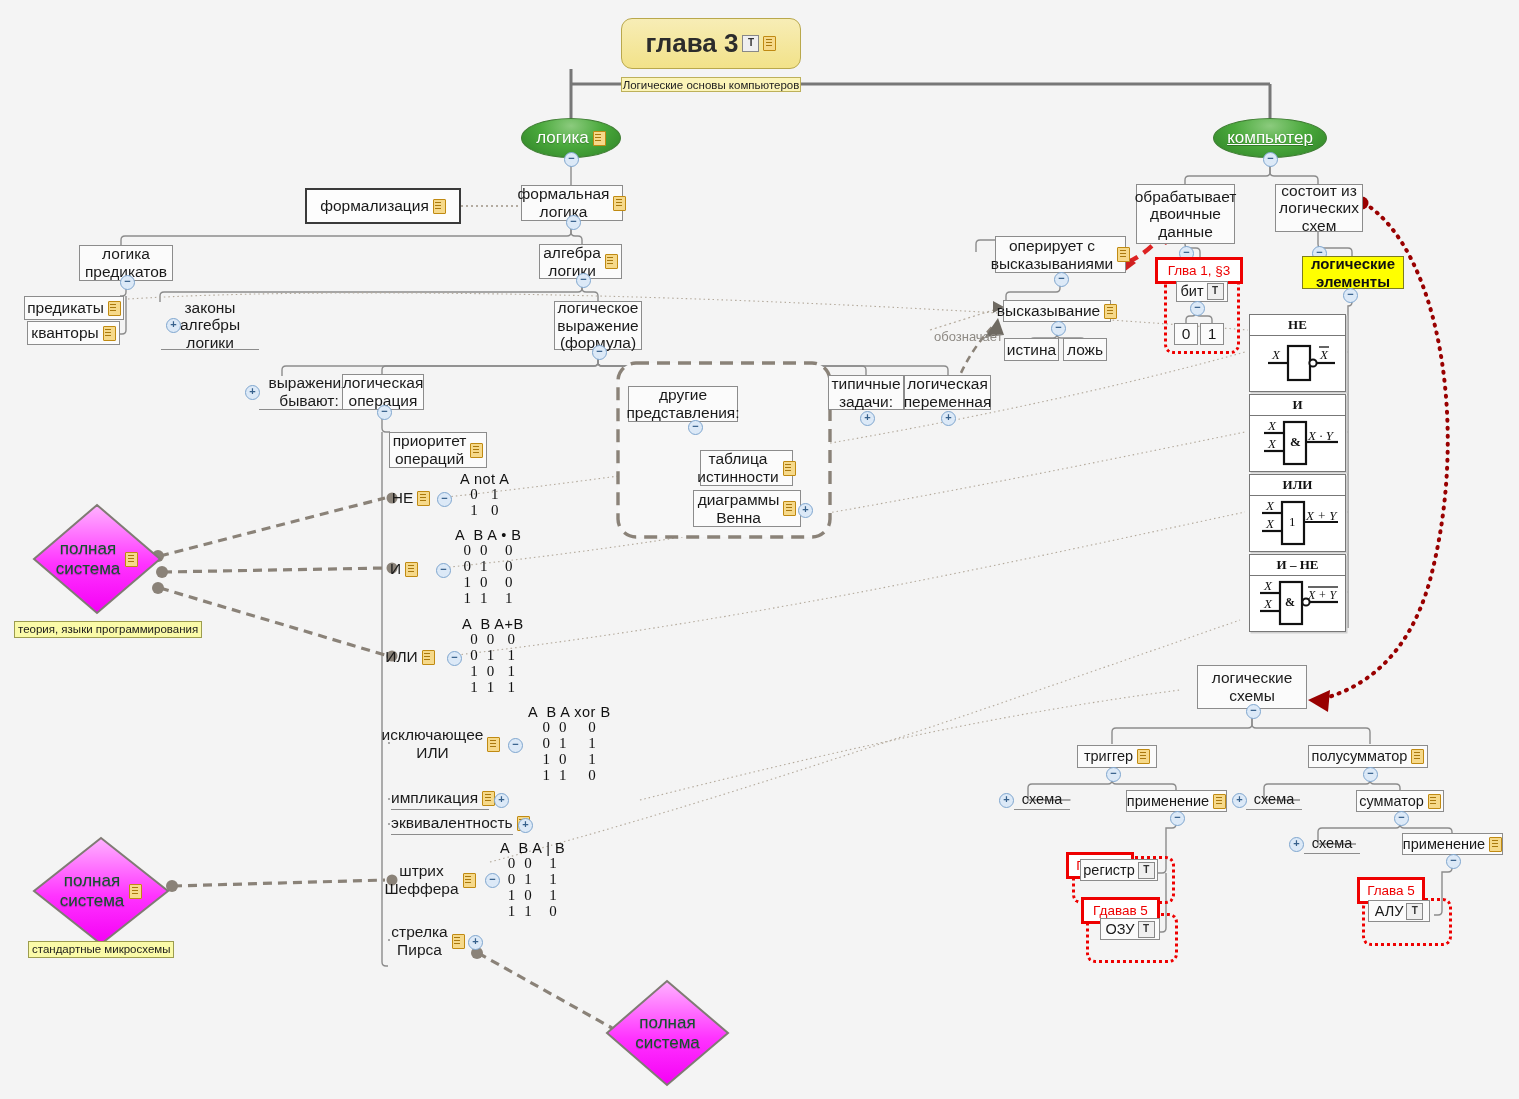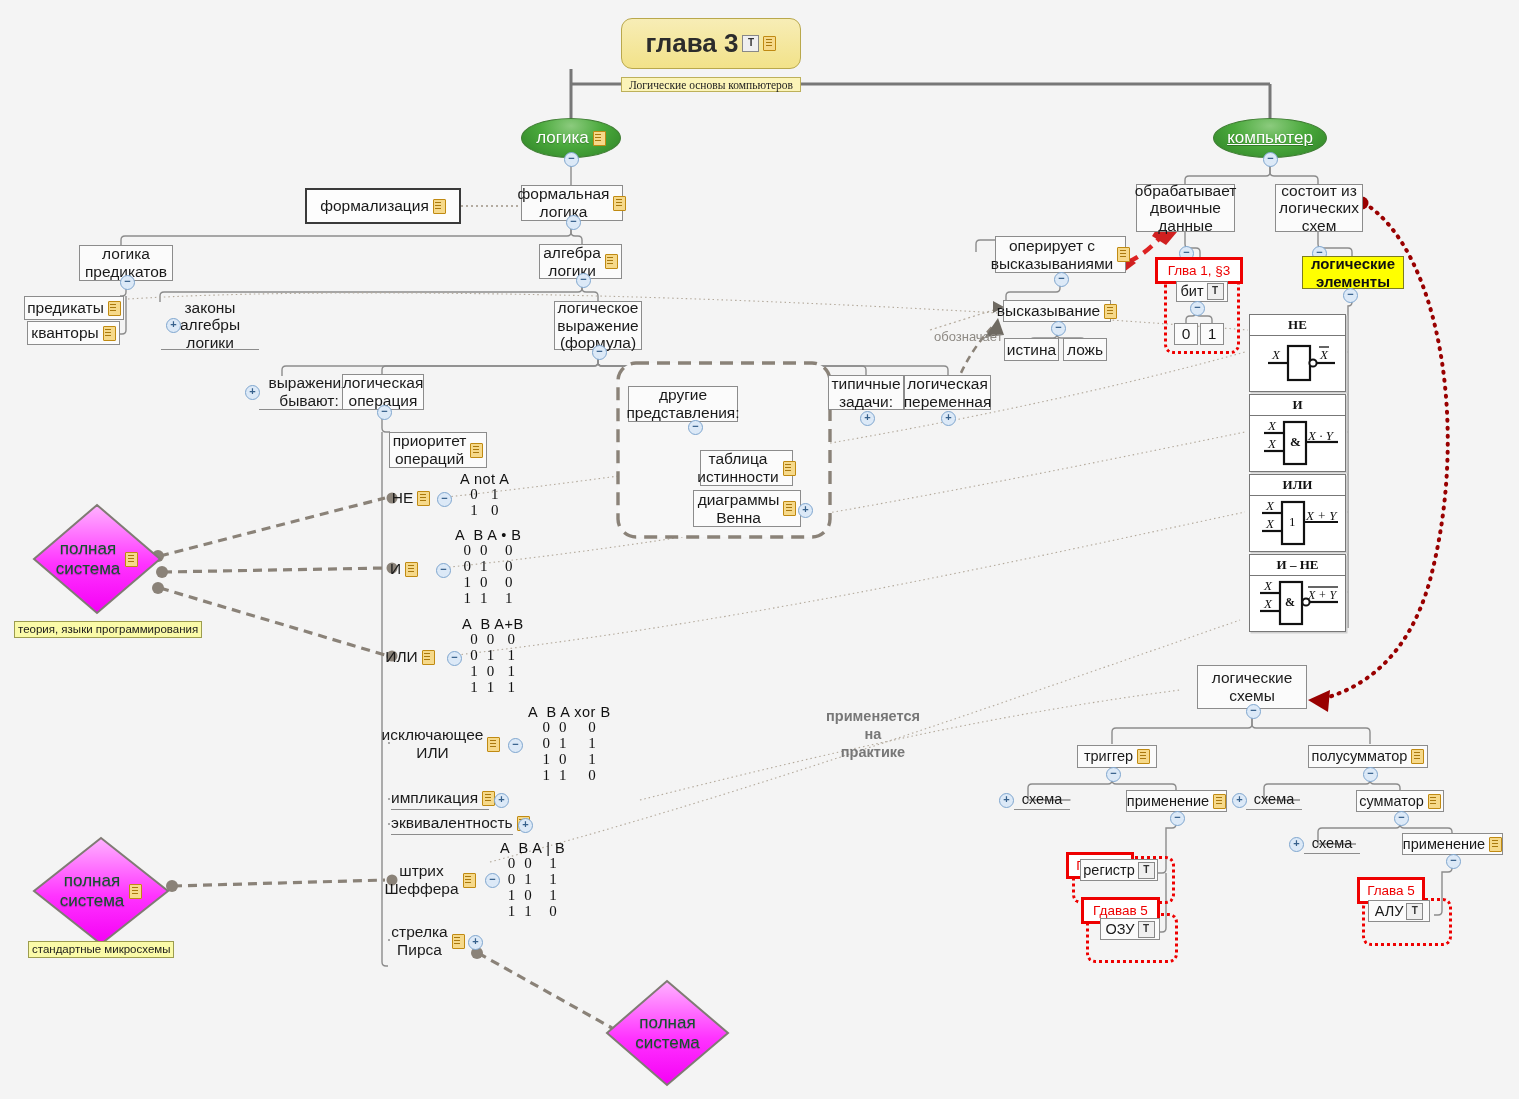--- a/index.html
+++ b/index.html
@@ -281,21 +281,21 @@
     </g>
     <circle cx="1362" cy="203" r="6.5" fill="#990000"></circle>
     <polygon points="1308,700 1330,690 1328,712" fill="#990000"></polygon>
   </svg>
 
   <div class="node root" style="left:621px;top:18px;width:180px;height:51px;">
     <span class="lbl">глава 3</span>
     <span class="icon-T">T</span>
     <span class="icon-note"></span>
   </div>
-  <div class="node rootlabel" style="left:621px;top:77px;width:180px;height:15px;font-family:Liberation Serif, serif;">
+  <div class="node rootlabel" style="left:621px;top:77px;width:180px;height:15px;">
     <span>Логические основы компьютеров</span>
   </div>
 
   <div class="node ellipse" style="left:521px;top:118px;width:100px;height:40px;">
     <span>логика</span>
     <span class="icon-note"></span>
   </div>
   <span class="pm" style="left:564px;top:152px;">−</span>
 
   <div class="node ellipse" style="left:1213px;top:118px;width:114px;height:40px;text-decoration:underline;">
@@ -539,26 +539,20 @@
       </linearGradient>
         </defs>
       <polygon points="62,2 123,54 62,106 2,54" fill="url(#dg3)" stroke="#807b74" stroke-width="2"></polygon>
     </svg>
     <div class="diamond-txt">
       <span style="white-space:pre-line;">полная
 система</span>
     </div>
   </div>
 
-  <div class="node" style="left:778px;top:707px;width:190px;height:54px;color:#777;font-weight:bold;font-size:14.5px;
-              text-align:center;white-space:pre-line;line-height:1.25;display:flex;align-items:center;justify-content:center;">
-    <span>применяется
-на
-практике</span>
-  </div>
 
   <div class="node" style="left:934px;top:329px;width:78px;height:16px;color:#8e8a84;font-size:13px;">
     <span>обозначает</span>
   </div>
 
   <div class="node box" style="left:995px;top:236px;width:131px;height:37px;white-space:pre-line;">
     <span>оперирует с
 высказываниями</span>
     <span class="icon-note note-right"></span>
   </div>
@@ -570,21 +564,21 @@
   </div>
   <span class="pm" style="left:1051px;top:321px;">−</span>
 
   <div class="node box" style="left:1004px;top:338px;width:55px;height:23px;">
     <span>истина</span>
   </div>
   <div class="node box" style="left:1063px;top:338px;width:44px;height:23px;">
     <span>ложь</span>
   </div>
 
-  <div class="node box" style="left:1136px;top:184px;width:99px;height:48px;white-space:pre-line;">
+  <div class="node box" style="left:1136px;top:184px;width:99px;height:60px;white-space:pre-line;">
     <span>обрабатывает
 двоичные
 данные</span>
   </div>
   <span class="pm" style="left:1179px;top:246px;">−</span>
 
   <div class="node box" style="left:1275px;top:184px;width:88px;height:48px;white-space:pre-line;">
     <span>состоит из
 логических
 схем</span>

